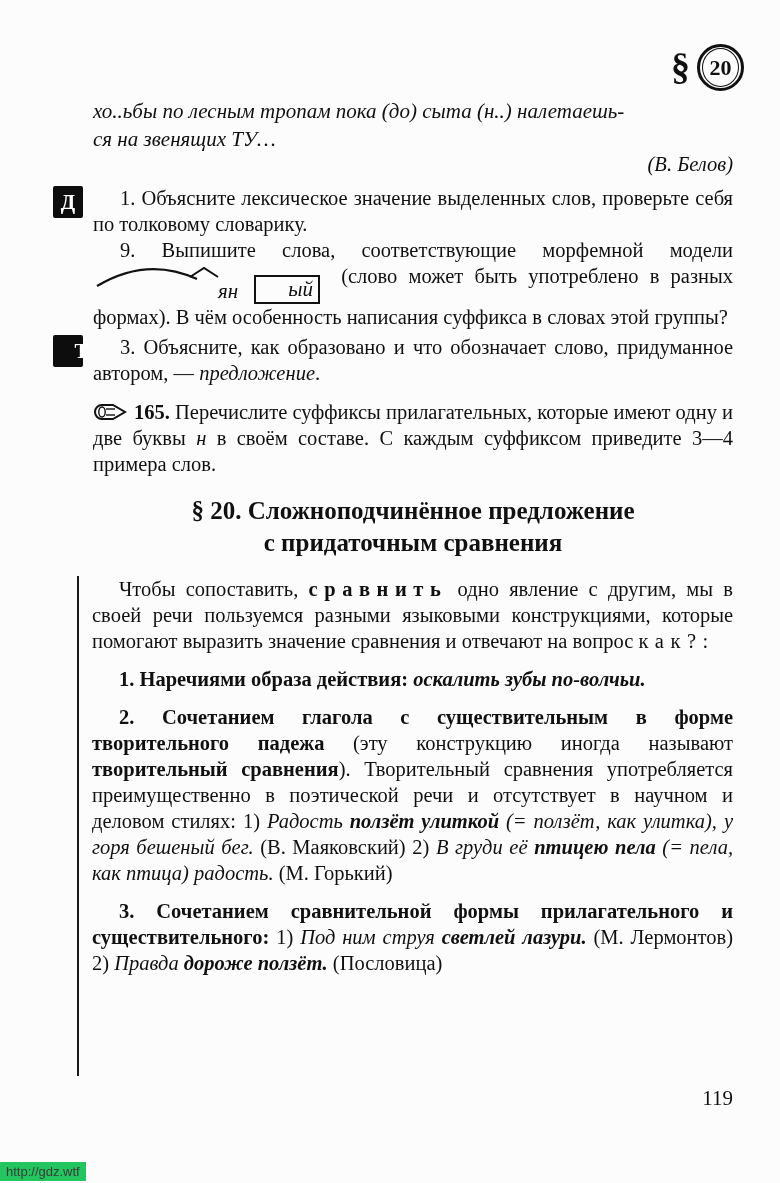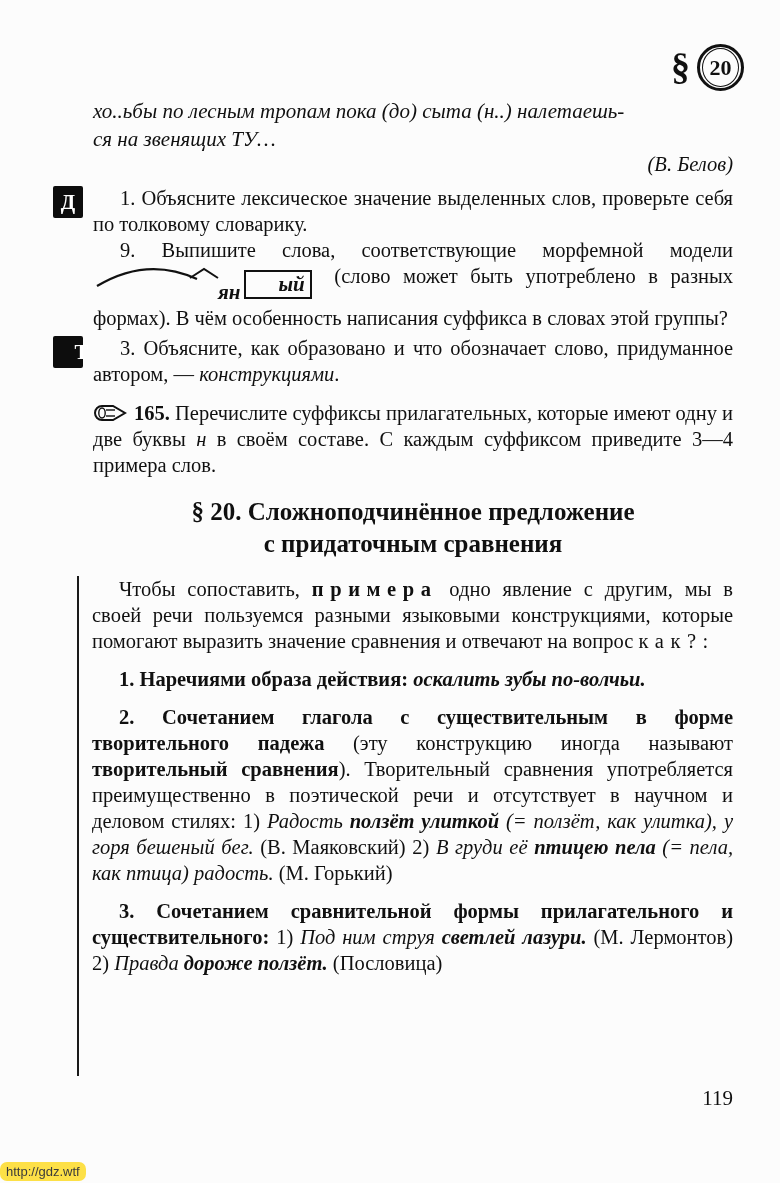--- a/index.html
+++ b/index.html
@@ -42,25 +42,25 @@
   .tasks { margin-top:8px; position:relative; }
   .task3 { margin-top:4px; position:relative; }
   .margin-marker {
     position:absolute; left:-40px; top:1px;
     width:30px; height:32px; background:#0d0d0d; color:#fff;
     display:flex; align-items:center; justify-content:center;
     font-weight:bold; font-size:21px; border-radius:2px;
   }
 
   
-  .model { display:inline-flex; align-items:center; white-space:nowrap; vertical-align:-5px; margin:0 10px 0 2px;font-weight:bold; }
+  .model { display:inline-flex; align-items:flex-end; white-space:nowrap; vertical-align:-5px; margin:0 10px 0 2px; }
   .model .arc { margin-bottom:16px; margin-right:-8px; display:block; }
   .suf { position:relative; padding-top:15px; font-size:21px; font-style:italic; }
   .suf .caret { position:absolute; top:3px; left:-3px; }
-  .endbox { border:2px solid #111; padding:0 5px 1px 5px; margin-left:4px; font-size:21px; font-style:italic; line-height:24px; }
+  .endbox { border:2px solid #111; padding:0 5px 1px 5px; margin-left:16px; font-size:21px; font-style:italic; line-height:24px; }
 
   
   .exercise { margin-top:13px; }
   .pen { vertical-align:-2px; margin-right:7px; }
   .ex-num { font-weight:bold; }
 
   
   .heading { margin-top:18px; text-align:center; font-size:25px; font-weight:bold; line-height:32px; }
   .heading span { display:block; }
 
@@ -69,23 +69,23 @@
     margin-top:16px; margin-left:-16px;
     border-left:2.5px solid #1a1a1a; padding-left:13px;
     min-height:500px;
   }
   .t-item { margin-top:12px; }
 
   .pagenum { margin-top:10px; text-align:right; font-size:21px; }
 
   .watermark {
     position:absolute; left:0; bottom:2px;
-    background:#fde047; color:#3b3b3b;
+    background:#22c55e; color:#3b3b3b;
     font-family:"Liberation Sans", sans-serif; font-size:13px;
-    padding:2px 6px; text-decoration:none;border-radius:7px;
+    padding:2px 6px; text-decoration:none;
   }
 </style>
 </head>
 <body>
 
 <div class="page">
 
   <div class="badge">
     <span class="badge-par">§</span>
     <span class="badge-circle">
@@ -120,40 +120,40 @@
           </span>
           <span class="endbox">
             <span>ый</span>
           </span>
         </span>
         <span>(слово может быть употреблено в разных формах). В чём особенность написания суффикса в словах этой группы?</span>
       </p>
 
       <p class="body indent task3">
         <span class="margin-marker">Т</span>
-        <span><span>3. Объясните, как образовано и что обозначает слово, придуманное автором, — </span><span class="i">конструкциями</span><span>.</span></span>
+        <span><span>3. Объясните, как образовано и что обозначает слово, придуманное автором, — </span><span class="i">предложение</span><span>.</span></span>
       </p>
     </div>
 
     <p class="body exercise">
       <svg class="pen" width="34" height="18" viewBox="0 0 34 18">
         <path d="M9 2 H20 L32 9 L20 16 H9 A7 7 0 0 1 9 2 Z" fill="none" stroke="#111" stroke-width="2"></path>
         <ellipse cx="9" cy="9" rx="3.2" ry="5" fill="none" stroke="#111" stroke-width="1.4"></ellipse>
         <line x1="13" y1="6" x2="22" y2="6" stroke="#111" stroke-width="1.4"></line>
         <line x1="13" y1="12" x2="22" y2="12" stroke="#111" stroke-width="1.4"></line>
       </svg><span class="ex-num">165.</span><span><span> Перечислите суффиксы прилагательных, которые имеют одну и две буквы </span><span class="i">н</span><span> в своём составе. С каждым суффиксом приведите 3—4 примера слов.</span></span>
     </p>
 
     <h1 class="heading">
       <span>§ 20. Сложноподчинённое предложение</span>
       <span>с придаточным сравнения</span>
     </h1>
 
     <div class="theory">
-      <p class="body indent"><span>Чтобы сопоставить, </span><span class="b sp">примера</span><span> одно явление с другим, мы в своей речи пользуемся разными языковыми конструкциями, которые помогают выразить значение сравнения и отвечают на вопрос </span><span class="sp">как?</span><span>:</span></p>
+      <p class="body indent"><span>Чтобы сопоставить, </span><span class="b sp">сравнить</span><span> одно явление с другим, мы в своей речи пользуемся разными языковыми конструкциями, которые помогают выразить значение сравнения и отвечают на вопрос </span><span class="sp">как?</span><span>:</span></p>
       <p class="body indent t-item"><span class="b">1. Наречиями образа действия: </span><span class="b i">оскалить зубы по-волчьи.</span></p>
       <p class="body indent t-item"><span class="b">2. Сочетанием глагола с существительным в форме творительного падежа </span><span>(эту конструкцию иногда называют </span><span class="b">творительный сравнения</span><span>). Творительный сравнения употребляется преимущественно в поэтической речи и отсутствует в научном и деловом стилях: 1) </span><span class="i">Радость </span><span class="b i">ползёт улиткой</span><span class="i"> (= ползёт, как улитка), у горя бешеный бег. </span><span>(В. Маяковский) 2) </span><span class="i">В груди её </span><span class="b i">птицею пела</span><span class="i"> (= пела, как птица) радость. </span><span>(М. Горький)</span></p>
       <p class="body indent t-item"><span class="b">3. Сочетанием сравнительной формы прилагательного и существительного: </span><span>1) </span><span class="i">Под ним струя </span><span class="b i">светлей лазури.</span><span> (М. Лермонтов) 2) </span><span class="i">Правда </span><span class="b i">дороже ползёт.</span><span> (Пословица)</span></p>
     </div>
 
     <p class="pagenum">119</p>
   </div>
 
   <a class="watermark">http://gdz.wtf</a>
 

